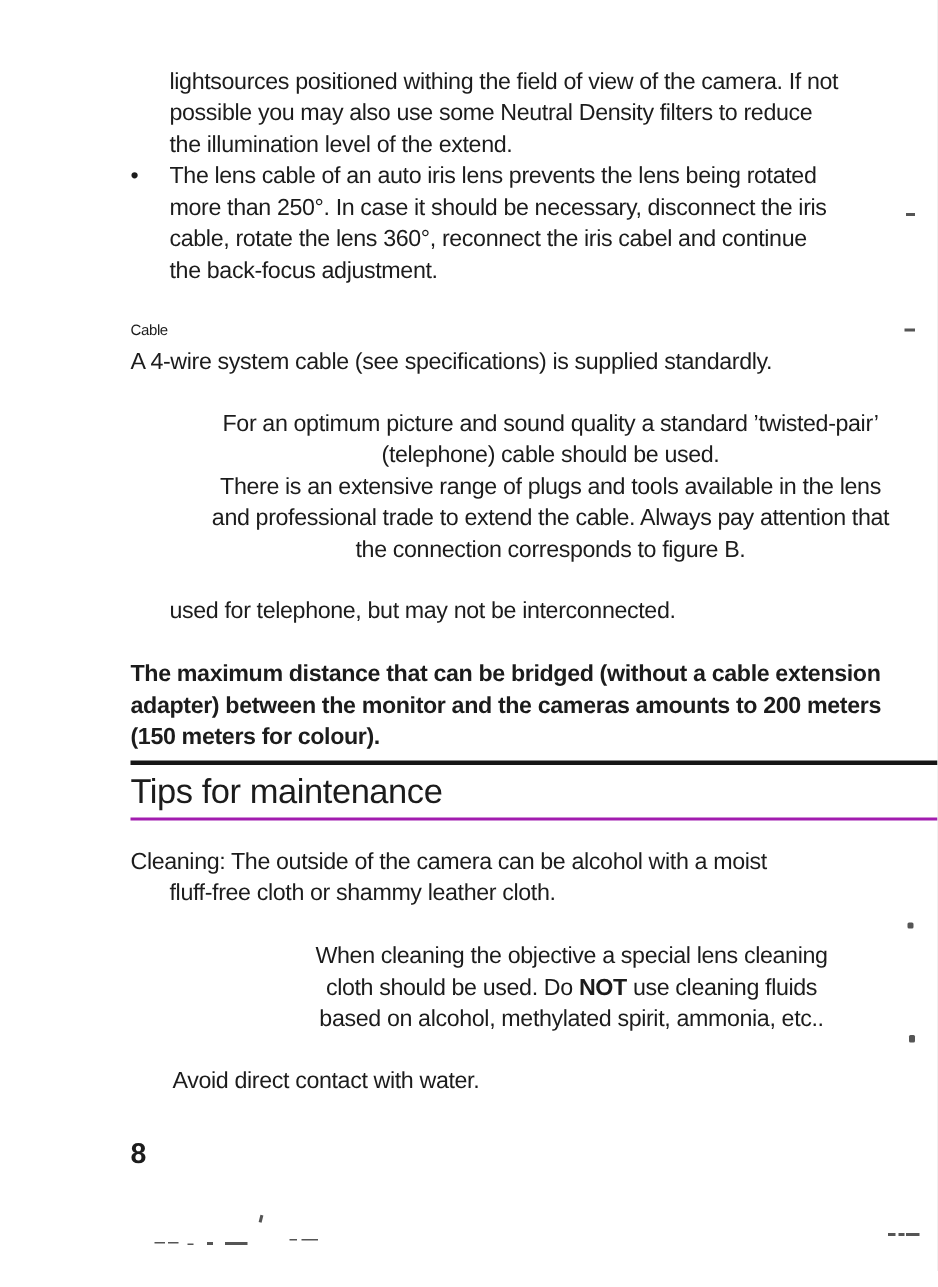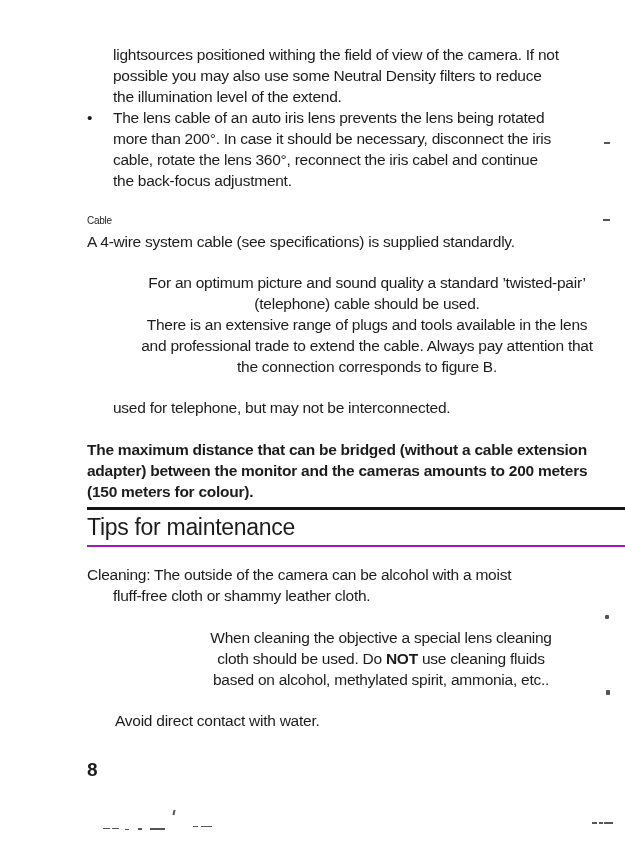--- a/index.html
+++ b/index.html
@@ -92,21 +92,21 @@
     <div class="intro-cont">
       <div class="line">lightsources positioned withing the field of view of the camera. If not</div>
       <div class="line">possible you may also use some Neutral Density filters to reduce</div>
       <div class="line">the illumination level of the extend.</div>
     </div>
 
     <div class="bullet-item">
       <span class="bullet-marker">•</span>
       <div>
         <div class="line">The lens cable of an auto iris lens prevents the lens being rotated</div>
-        <div class="line">more than 200°. In case it should be necessary, disconnect the iris</div>
+        <div class="line">more than 250°. In case it should be necessary, disconnect the iris</div>
         <div class="line">cable, rotate the lens 360°, reconnect the iris cabel and continue</div>
         <div class="line">the back-focus adjustment.</div>
       </div>
     </div>
 
     <div class="cable-heading">Cable</div>
 
     <div class="para1">
       <div class="line">A 4-wire system cable (see specifications) is supplied standardly.</div>
     </div>

